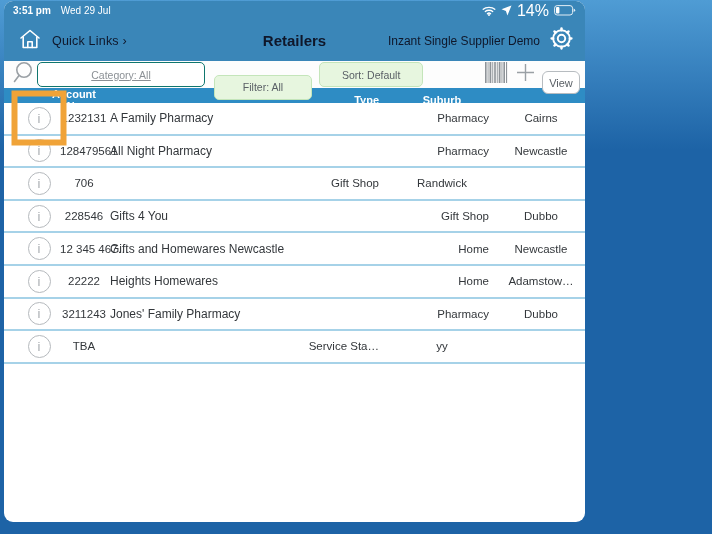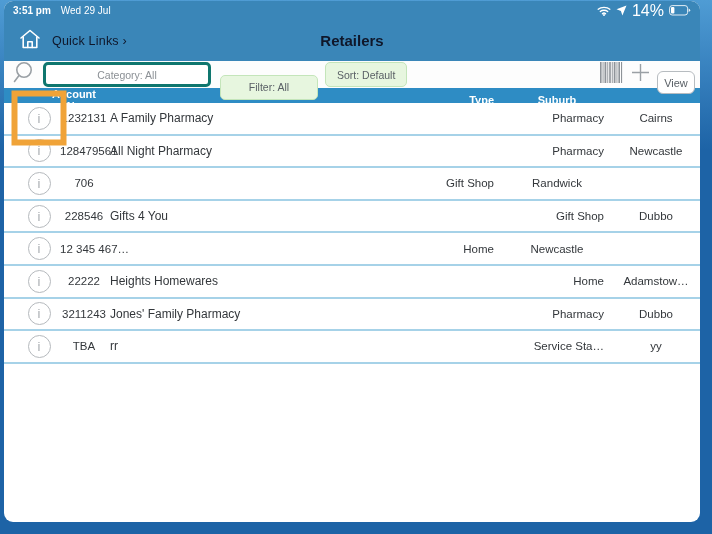--- a/index.html
+++ b/index.html
@@ -4,21 +4,21 @@
 <style>
   * { box-sizing: border-box; margin: 0; padding: 0; }
   html,body { width: 712px; height: 534px; overflow: hidden; }
   body {
     font-family: "Liberation Sans", sans-serif;
     background: linear-gradient(180deg, var(--frame-blue-light,#4f9cd4) 0%, var(--frame-blue,#1d63a6) 28%, var(--frame-blue,#1d63a6) 100%);
   }
   .app {
     position: relative;
     margin: 1px 8px 12px 4px;
-    width: 696px; height: 521px;
+    width: 581px; height: 521px;
     background: #ffffff;
     border-radius: 9px;
     overflow: hidden;
   }
   
   .status-bar {
     height: 19px;
     background: var(--nav-blue,#3a86b8);
     color: #fff;
     display: flex; align-items: center; justify-content: space-between;
@@ -51,23 +51,23 @@
   .toolbar {
     height: 27px;
     background: #fdfdfd;
     display: flex; align-items: center;
     padding: 0 5px 0 7px;
   }
   .pill {
     height: 25px; display: flex; align-items: center; justify-content: center;
     border-radius: 5px; font-size: 10.5px; color: #5a6066;
   }
-  .category-box { width: 168px; margin-left: 8px; background: #fff; border: 3px solid #0f766e; color: #8b9095; }
+  .category-box { width: 168px; margin-left: 2px; background: #fff; border: 1px solid #0f766e; color: #8b9095; text-decoration: underline; }
   .filter-box   { width: 98px;  margin-left: 9px; background: var(--pill-green-bg,#e7f6df); border: 1px solid var(--pill-green-border,#c4e5ba); margin-top: 25px; }
-  .sort-box     { margin-left: 7px; padding: 0 11px; background: var(--pill-green-bg,#e7f6df); border: 1px solid var(--pill-green-border,#c4e5ba); }
+  .sort-box     { margin-left: 7px; padding: 0 22px; background: var(--pill-green-bg,#e7f6df); border: 1px solid var(--pill-green-border,#c4e5ba); }
   .toolbar-spacer { flex: 1; }
   .view-button {
     margin-left: 7px; width: 38px; height: 23px;
     background: #fff; border: 1px solid #b7bcc0; border-radius: 6px;
     font-size: 11px; color: #5a6066;
     display: flex; align-items: center; justify-content: center; margin-top: 16px;
   }
   .plus-icon { margin-left: 7px; }
   
   .table-header {
@@ -156,20 +156,39 @@
       <span>
         <svg width="26" height="26" viewBox="0 0 26 26" fill="none">
           <path d="M4 12 L13 4.5 L22 12" stroke="#fff" stroke-width="1.6" stroke-linecap="round" stroke-linejoin="round"></path>
           <path d="M6.2 11 V21.5 H19.8 V11" stroke="#fff" stroke-width="1.6" stroke-linecap="round" stroke-linejoin="round"></path>
           <path d="M10.8 21.5 V15.8 H15.2 V21.5" stroke="#fff" stroke-width="1.6" stroke-linecap="round" stroke-linejoin="round"></path>
         </svg>
       </span>
       <span class="quick-links">Quick Links ›</span>
     </div>
     <div class="nav-title">Retailers</div>
+    <div class="nav-right">
+      <span class="account-label">Inzant Single Supplier Demo</span>
+      <span>
+        <svg width="27" height="27" viewBox="0 0 24 24">
+          <g fill="#fff">
+            <rect x="10.9" y="2.1" width="2.2" height="3.6" rx="1"></rect>
+            <rect x="10.9" y="2.1" width="2.2" height="3.6" rx="1" transform="rotate(45 12 12)"></rect>
+            <rect x="10.9" y="2.1" width="2.2" height="3.6" rx="1" transform="rotate(90 12 12)"></rect>
+            <rect x="10.9" y="2.1" width="2.2" height="3.6" rx="1" transform="rotate(135 12 12)"></rect>
+            <rect x="10.9" y="2.1" width="2.2" height="3.6" rx="1" transform="rotate(180 12 12)"></rect>
+            <rect x="10.9" y="2.1" width="2.2" height="3.6" rx="1" transform="rotate(225 12 12)"></rect>
+            <rect x="10.9" y="2.1" width="2.2" height="3.6" rx="1" transform="rotate(270 12 12)"></rect>
+            <rect x="10.9" y="2.1" width="2.2" height="3.6" rx="1" transform="rotate(315 12 12)"></rect>
+          </g>
+          <circle cx="12" cy="12" r="7.4" fill="none" stroke="#fff" stroke-width="1.7"></circle>
+          <circle cx="12" cy="12" r="3.3" fill="none" stroke="#fff" stroke-width="1.7"></circle>
+        </svg>
+      </span>
+    </div>
   </div>
 
   <div class="toolbar">
     <span class="gray-icon">
       <svg width="24" height="26" viewBox="0 0 24 26" fill="none">
         <circle cx="13" cy="10" r="7.2" stroke="#9aa0a5" stroke-width="1.6"></circle>
         <path d="M8 15.5 L3.5 21.5" stroke="#9aa0a5" stroke-width="1.6" stroke-linecap="round"></path>
       </svg>
     </span>
     <div class="pill category-box">Category: All</div>
@@ -255,20 +274,21 @@
     <div class="cell suburb">Dubbo</div>
   </div>
 
   <div class="row">
     <div class="cell icon-cell">
       <span class="info-icon">
             <span>i</span>
           </span>
     </div>
     <div class="cell account">12 345 467…</div>
+    <div class="cell name">Gifts and Homewares Newcastle</div>
     <div class="cell type">Home</div>
     <div class="cell suburb">Newcastle</div>
   </div>
 
   <div class="row">
     <div class="cell icon-cell">
       <span class="info-icon">
             <span>i</span>
           </span>
     </div>
@@ -290,19 +310,18 @@
     <div class="cell suburb">Dubbo</div>
   </div>
 
   <div class="row">
     <div class="cell icon-cell">
       <span class="info-icon">
             <span>i</span>
           </span>
     </div>
     <div class="cell account">TBA</div>
-    <div class="cell name">rr</div>
     <div class="cell type">Service Sta…</div>
     <div class="cell suburb">yy</div>
   </div>
 </div>
 
 </div>
 
 </body></html>

